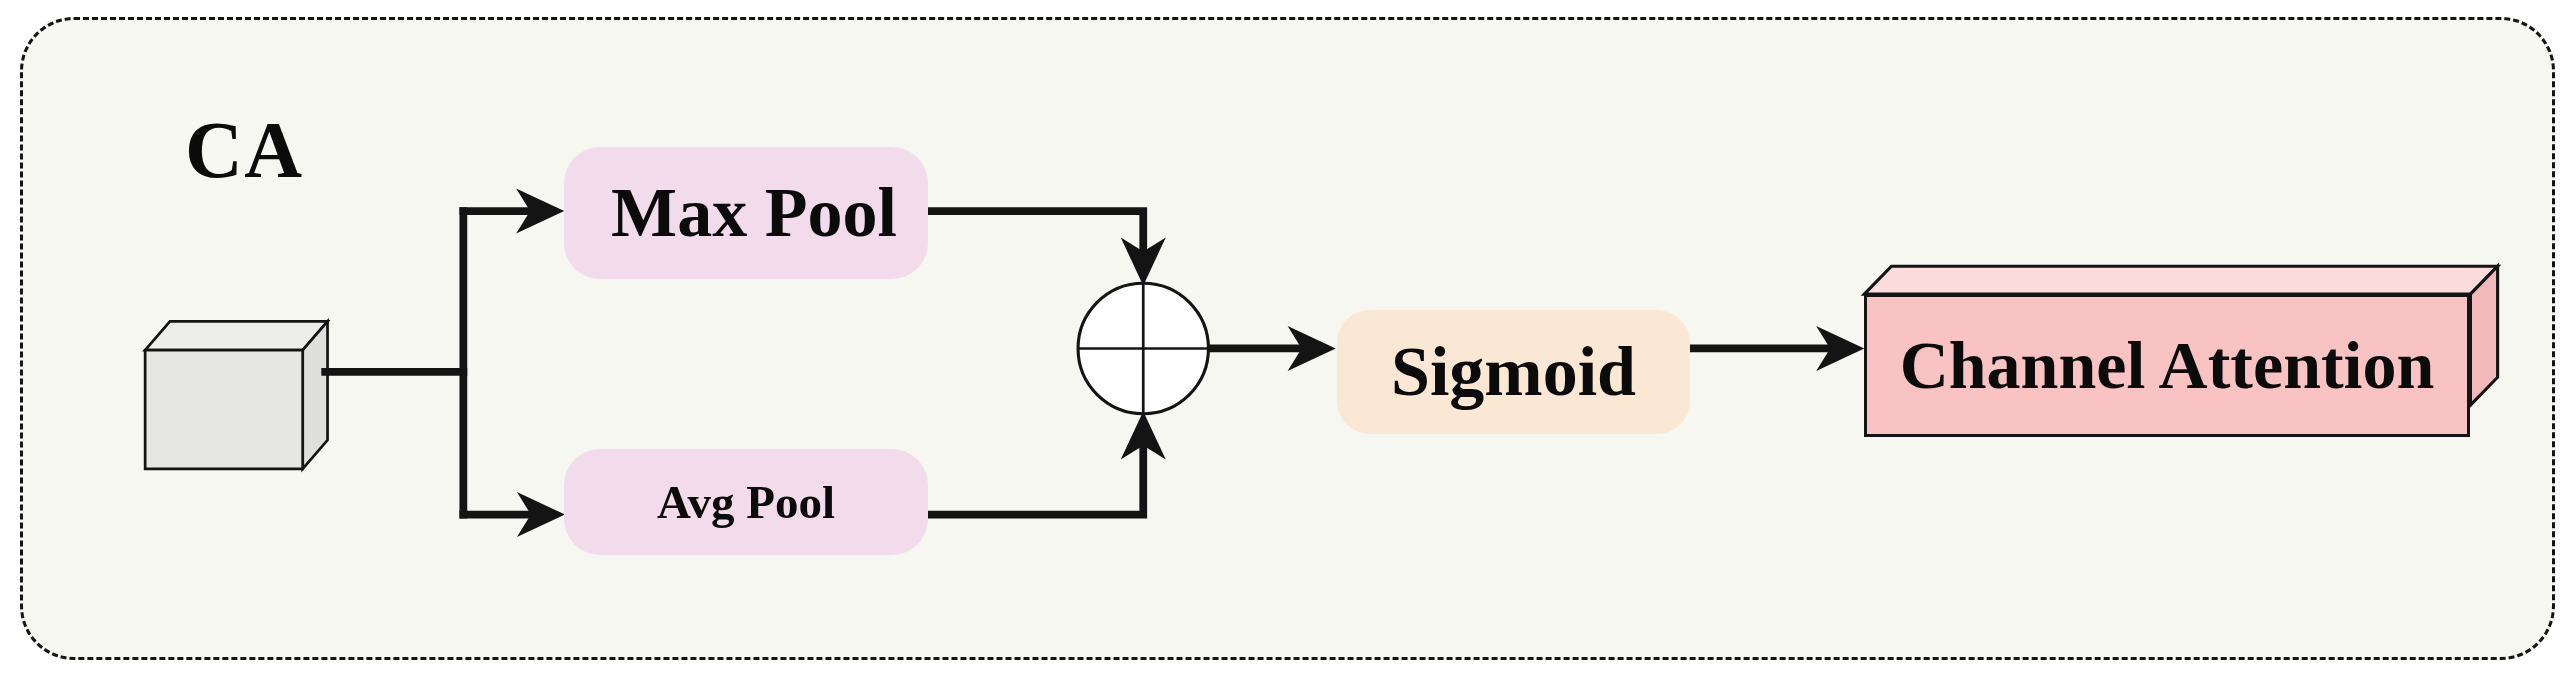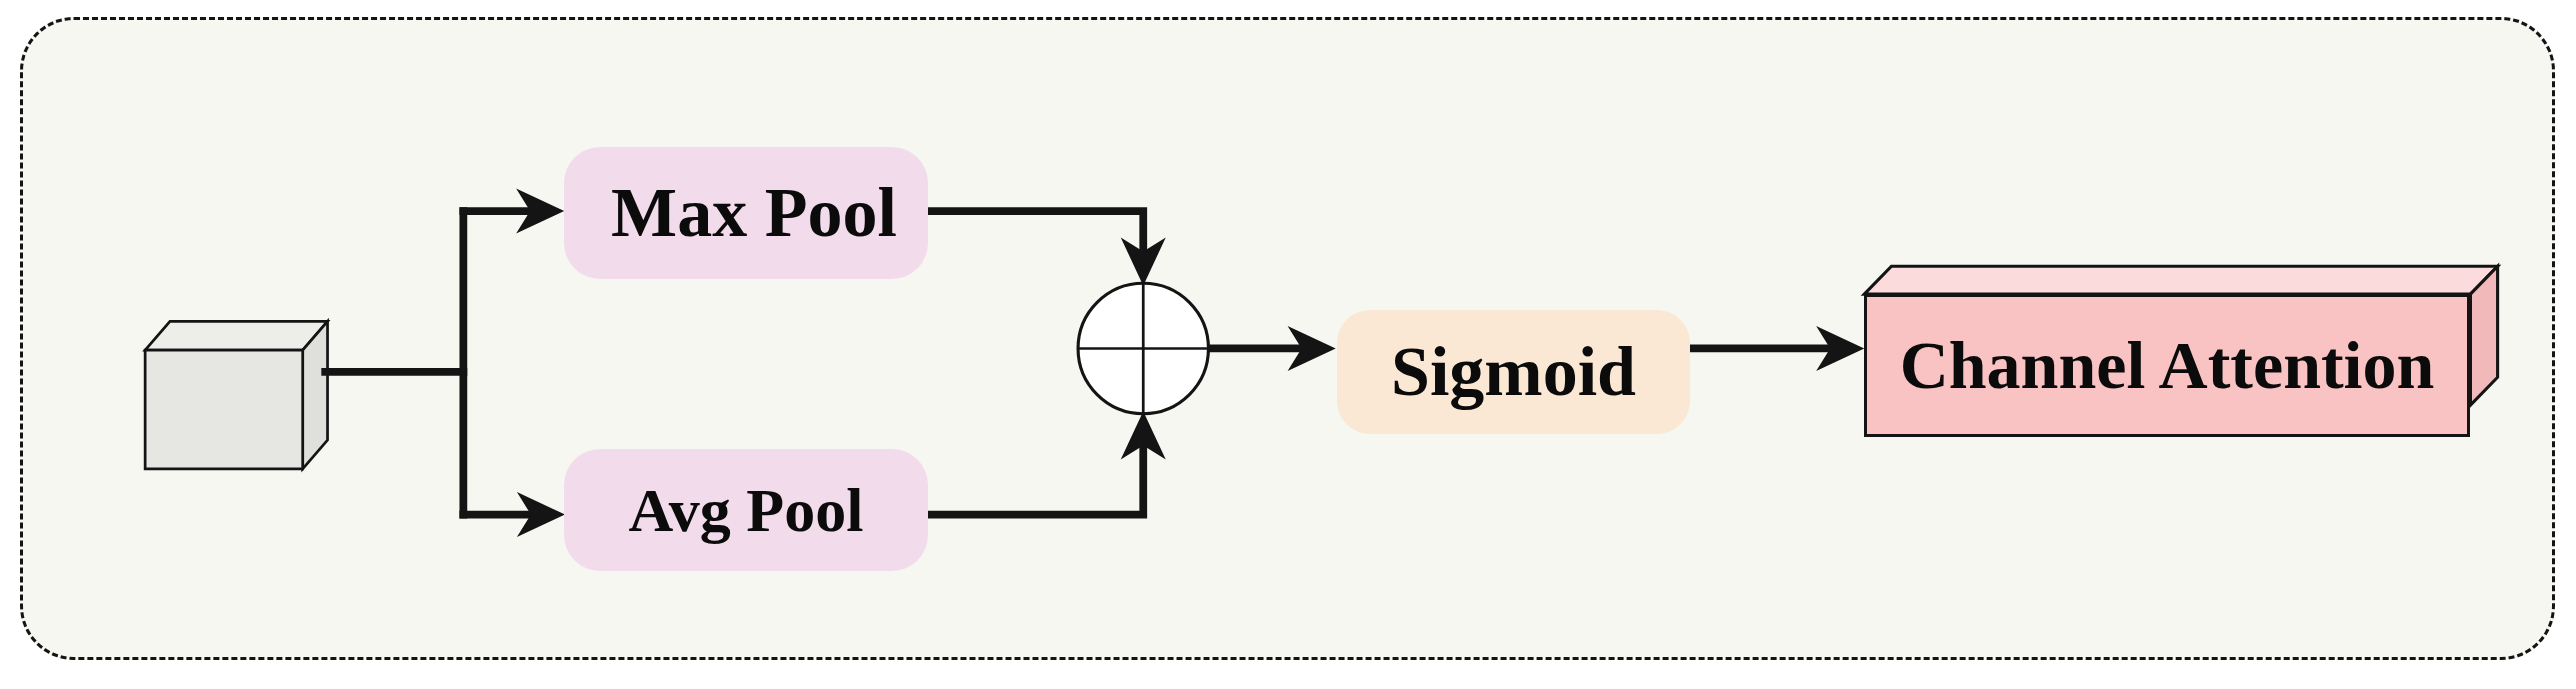--- a/index.html
+++ b/index.html
@@ -67,24 +67,24 @@
   .node-maxpool {
     left: 564px; top: 147px;
     width: 364px; height: 132px;
     border-radius: 36px;
     background: var(--pool-fill, #f2dceb);
     font-size: 70px;
     padding-left: 16px;
   }
   .node-avgpool {
     left: 564px; top: 449px;
-    width: 364px; height: 122px;
+    width: 364px; height: 106px;
     border-radius: 36px;
     background: var(--pool-fill, #f2dceb);
-    font-size: 62px;
+    font-size: 47px;
   }
   .node-sigmoid {
     left: 1337px; top: 287px;
     width: 353px; height: 124px;
     border-radius: 33px;
     background: var(--sigmoid-fill, #fae8d5);
     font-size: 70px;
     margin-top: 23px;
   }
   .node-attention-front {
@@ -143,20 +143,21 @@
       <path class="flow-line" d="M 2177 449 L 2362 449"></path>
       <polygon class="arrow-head" points="0,0 -62,-29 -44,0 -62,29" transform="translate(2402,449)"></polygon>
     </g>
 
     <g>
       <polygon class="att-top" points="2402,379 2437,343 3218,343 3183,379"></polygon>
       <polygon class="att-side" points="3183,379 3218,343 3218,486 3183,522"></polygon>
     </g>
   </svg>
 
+  <div class="module-title">CA</div>
 
   <div class="node node-maxpool">
     <span>Max Pool</span>
   </div>
 
   <div class="node node-avgpool">
     <span>Avg Pool</span>
   </div>
 
   <div class="node node-sigmoid">

